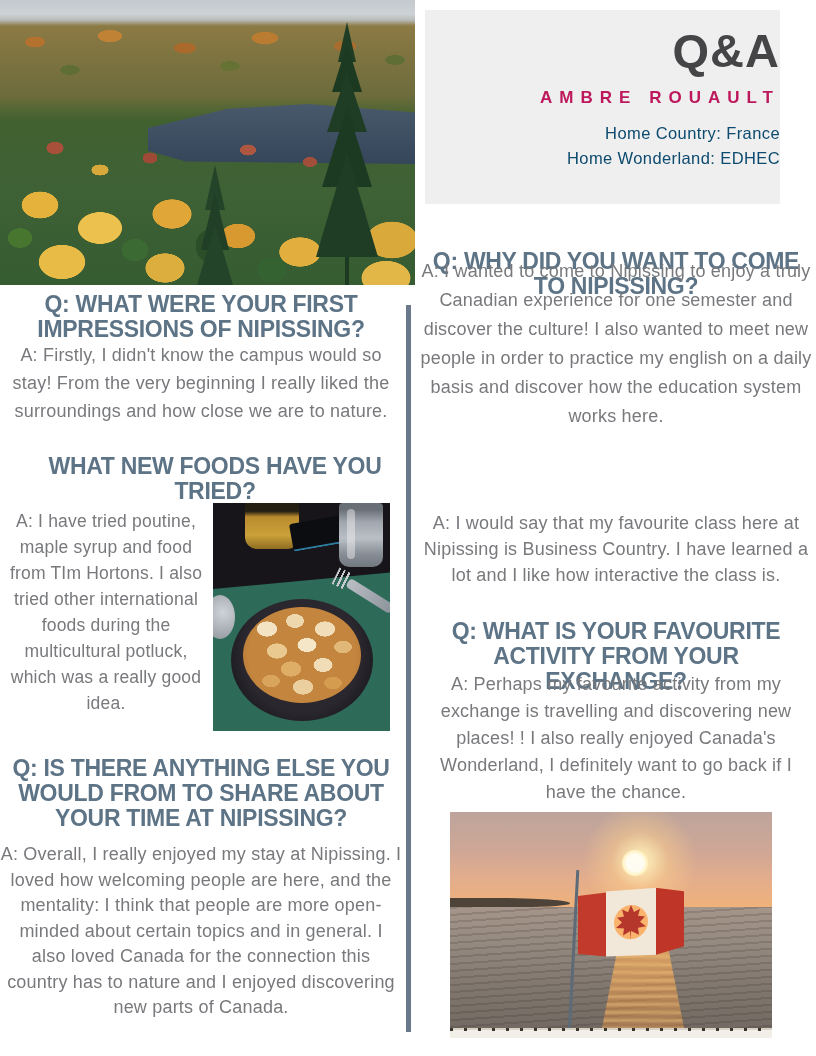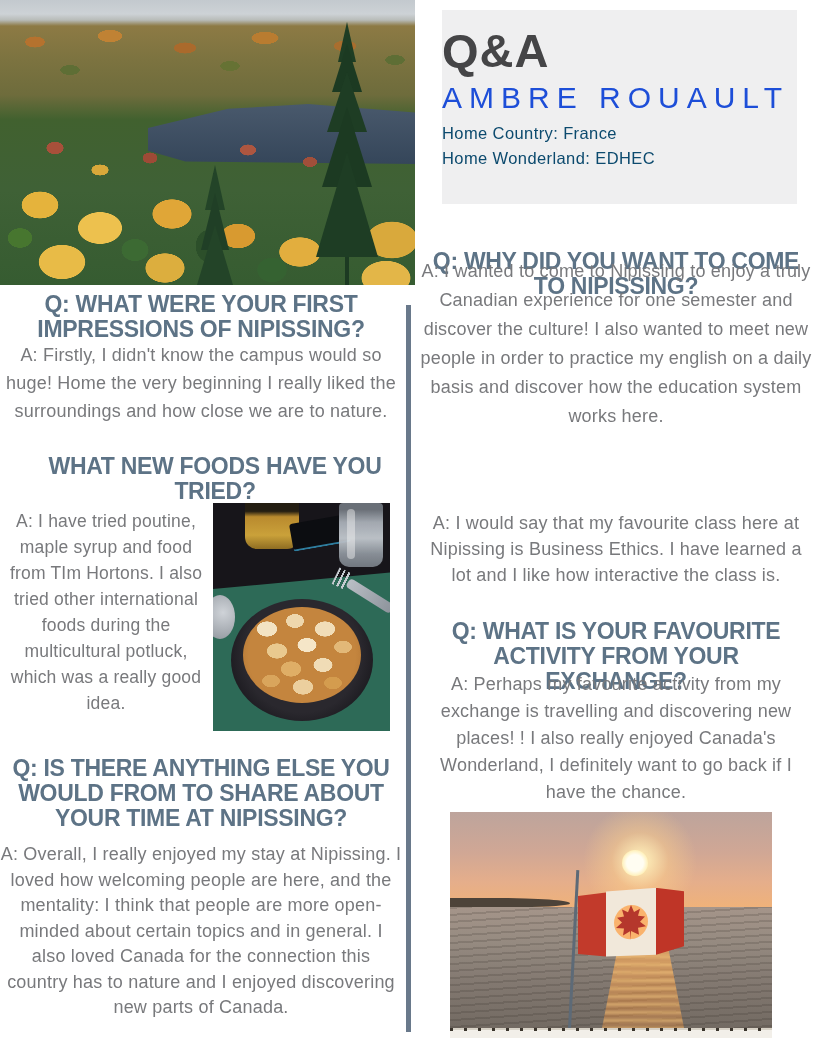--- a/index.html
+++ b/index.html
@@ -26,26 +26,26 @@
   .la3{left:0px;top:842px;width:402px;line-height:25.5px;}
 
   .rq1{left:420px;top:209px;width:392px;margin-top:40px;}
   .ra1{left:418px;top:257px;width:396px;line-height:29px;}
   .rq2{left:420px;top:446px;width:392px;}
   .ra2{left:418px;top:510px;width:396px;line-height:26px;}
   .rq3{left:420px;top:619px;width:392px;}
   .ra3{left:418px;top:671px;width:396px;line-height:27px;}
 
   
-  .header-box{position:absolute;left:442px;top:10px;width:355px;height:194px;
-              background:var(--boxbg);text-align:left;}
+  .header-box{position:absolute;left:425px;top:10px;width:355px;height:194px;
+              background:var(--boxbg);text-align:right;}
   .header-box h1{margin:16px 0 0 0;font-size:47px;line-height:50px;font-weight:700;
                  color:#454547;letter-spacing:1px;}
-  .header-box h2{margin:8px 0 0 0;font-size:30px;line-height:28px;font-weight:400;
-                 color:#1d4ed8;letter-spacing:7px;}
+  .header-box h2{margin:8px 0 0 0;font-size:17px;line-height:28px;font-weight:700;
+                 color:#be185d;letter-spacing:7px;}
   .header-detail{margin:9px 0 0 0;font-size:16.5px;line-height:24px;color:#0c4a6e;
                  letter-spacing:0.4px;}
   .header-detail + .header-detail{margin-top:1px;}
 
   
   .divider{position:absolute;left:406px;top:305px;width:5px;height:727px;
            background:var(--divider);}
 
   
   .photo{position:absolute;overflow:hidden;}
@@ -188,21 +188,21 @@
   <section class="header-box">
     <h1>Q&amp;A</h1>
     <h2>AMBRE ROUAULT</h2>
     <p class="header-detail">Home Country:  France</p>
     <p class="header-detail">Home Wonderland: EDHEC</p>
   </section>
 
   <div class="divider"></div>
 
   <h3 class="q lq1">Q: WHAT WERE YOUR FIRST IMPRESSIONS OF NIPISSING?</h3>
-  <p class="a la1">A: Firstly, I didn't know the campus would so huge! Home the very beginning I really liked the surroundings and how close we are to nature.</p>
+  <p class="a la1">A: Firstly, I didn't know the campus would so stay! From the very beginning I really liked the surroundings and how close we are to nature.</p>
 
   <h3 class="q lq2">WHAT NEW FOODS HAVE YOU TRIED?</h3>
   <p class="a la2">A: I have tried poutine, maple syrup and food from TIm Hortons. I also tried other international foods during the multicultural potluck, which was a really good idea.</p>
 
   <div class="photo photo-poutine" aria-label="Poutine in a cast-iron skillet on a restaurant table">
     <div class="pp-beer"></div>
     <div class="pp-phone"></div>
     <div class="pp-water"></div>
     <div class="pp-mat"></div>
     <div class="pp-spoon"></div>
@@ -210,21 +210,21 @@
     <div class="pp-food"></div>
     <div class="pp-fork"></div>
   </div>
 
   <h3 class="q lq3">Q: IS THERE ANYTHING ELSE YOU WOULD FROM TO SHARE ABOUT YOUR TIME AT NIPISSING?</h3>
   <p class="a la3">A: Overall, I really enjoyed my stay at Nipissing. I loved how welcoming people are here, and the mentality: I think that people are more open-minded about certain topics and in general. I also loved Canada for the connection this country has to nature and I enjoyed discovering new parts of Canada.</p>
 
   <h3 class="q rq1">Q: WHY DID YOU WANT TO COME TO NIPISSING?</h3>
   <p class="a ra1">A: I wanted to come to Nipissing to enjoy a truly Canadian experience for one semester and discover the culture! I also wanted to meet new people in order to practice my english on a daily basis and discover how the education system works here.</p>
 
-  <p class="a ra2">A: I would say that my favourite class here at Nipissing is Business Ethics. I have learned a lot and I like how interactive the class is.</p>
+  <p class="a ra2">A: I would say that my favourite class here at Nipissing is Business Country. I have learned a lot and I like how interactive the class is.</p>
 
   <h3 class="q rq3">Q: WHAT IS YOUR FAVOURITE ACTIVITY FROM YOUR EXCHANGE?</h3>
   <p class="a ra3">A: Perhaps my favourite activity from my exchange is travelling and discovering new places! ! I also really enjoyed Canada's Wonderland, I definitely want to go back if I have the chance.</p>
 
   <div class="photo photo-flag" aria-label="Canadian flag on a boat pole at sunset over water">
     <div class="pf-sky"></div>
     <div class="pf-glow"></div>
     <div class="pf-sun"></div>
     <div class="pf-land"></div>
     <div class="pf-water"></div>

